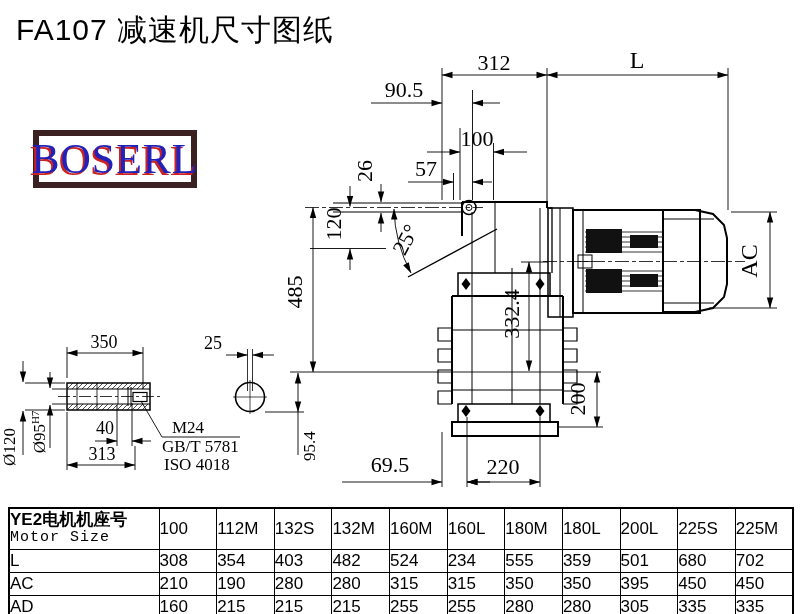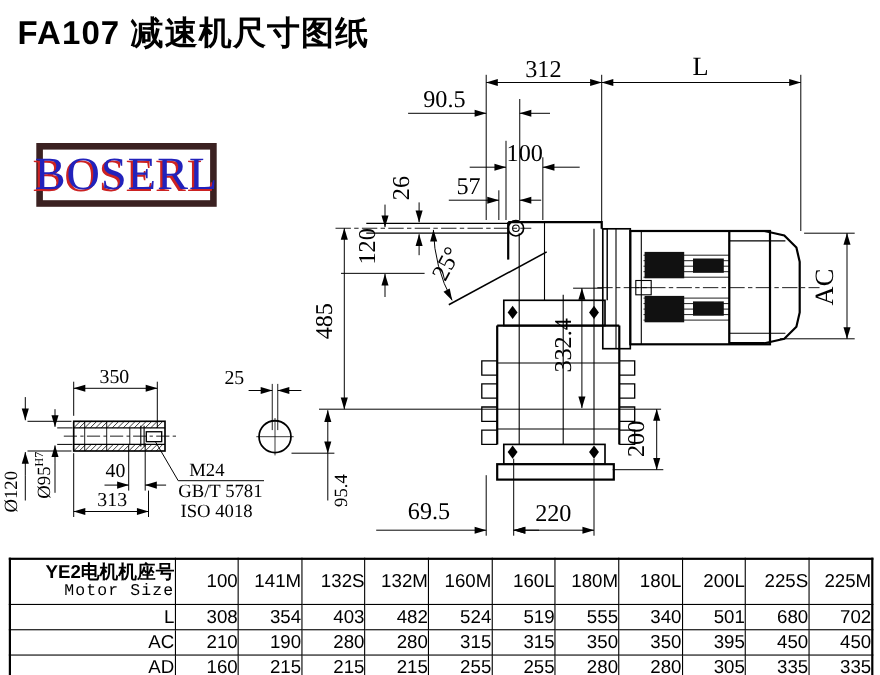--- a/index.html
+++ b/index.html
@@ -1,30 +1,30 @@
 <!DOCTYPE html>
 <html><head>
 <meta charset="utf-8">
 <style>
   html,body{margin:0;padding:0;background:#fff;}
   #stage{position:relative;width:800px;height:614px;background:#fff;overflow:hidden;
          font-family:"Liberation Sans",sans-serif;color:#000;}
-  #page-title{position:absolute;left:16px;top:10px;font-size:30px;font-weight:bold;
+  #page-title{position:absolute;left:16px;top:10px;font-size:30px;font-weight:normal;
               letter-spacing:1px;font-family:"Liberation Sans",sans-serif;}
   #logo{position:absolute;left:33px;top:130px;width:152px;height:46px;
         border:6px solid #3b2121;background:#fff;display:flex;align-items:center;justify-content:center;}
   #logo span{font-family:"Liberation Serif",serif;font-size:42px;line-height:1;color:#2222bb;
              text-shadow:-2px 2px 0 #cc2222;letter-spacing:1px;}
   svg{position:absolute;left:0;top:0;}
   svg .ln{stroke:#000;fill:none;}
   svg text{fill:#000;font-family:"Liberation Serif",serif;}
   .t22{font-size:22px;} .t24{font-size:24px;} .t18{font-size:18px;} .t17{font-size:17px;}
   #dim-table{position:absolute;left:8px;top:507px;width:786px;border-collapse:collapse;
              table-layout:fixed;background:#fff;}
-  #dim-table td{border:1.7px solid #000;text-align:right;vertical-align:middle;
+  #dim-table td{border:1.7px solid #000;text-align:left;vertical-align:middle;
                 padding:0;font-size:17px;height:22px;}
   #dim-table tr.hdr td{height:40px;}
   .hdr-cn{font-size:17px;font-weight:bold;line-height:1.1;}
   .hdr-en{font-size:15px;font-family:Liberation Mono, monospace;letter-spacing:1px;line-height:1.2;}
   table{border:2.5px solid #000;}
 </style>
 </head>
 <body>
 
 <div id="stage">
@@ -206,41 +206,41 @@
         <col>
         <col>
     </colgroup>
     <tbody>
       <tr class="hdr">
         <td>
           <div class="hdr-cn">YE2电机机座号</div>
           <div class="hdr-en">Motor Size</div>
         </td>
         <td>100</td>
-        <td>141M</td>
+        <td>112M</td>
         <td>132S</td>
         <td>132M</td>
         <td>160M</td>
         <td>160L</td>
         <td>180M</td>
         <td>180L</td>
         <td>200L</td>
         <td>225S</td>
         <td>225M</td>
       </tr>
       <tr>
         <td>L</td>
         <td>308</td>
         <td>354</td>
         <td>403</td>
         <td>482</td>
         <td>524</td>
-        <td>519</td>
+        <td>234</td>
         <td>555</td>
-        <td>340</td>
+        <td>359</td>
         <td>501</td>
         <td>680</td>
         <td>702</td>
       </tr>
       <tr>
         <td>AC</td>
         <td>210</td>
         <td>190</td>
         <td>280</td>
         <td>280</td>

